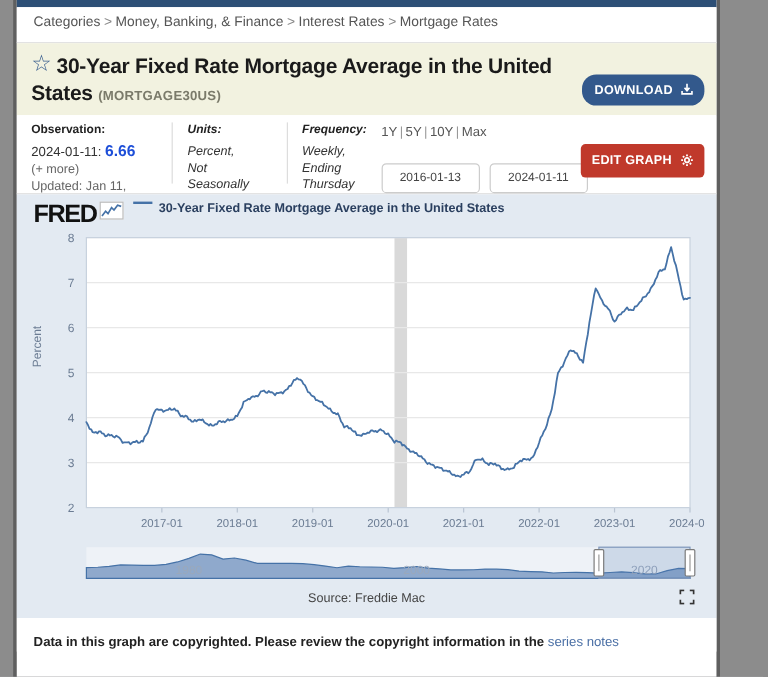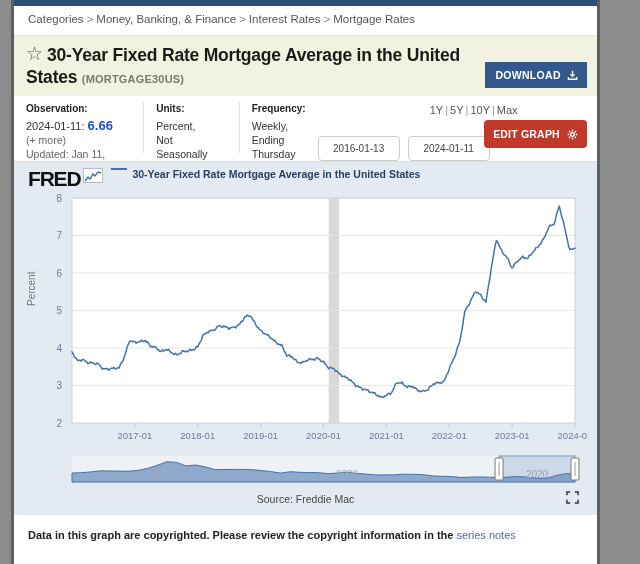--- a/index.html
+++ b/index.html
@@ -41,42 +41,42 @@
     font-size: 19px; color: #3a5f8f; line-height: 20px; margin-right: 4px;
   }
   .title {
     display: inline; font-size: 17.5px; font-weight: bold;
     color: #1a1a1a; line-height: 22px; letter-spacing: -0.2px;
   }
   .title-wrap { width: 470px; }
   .seriesid { font-size: 11px; font-weight: bold; color: #7a7a6a; letter-spacing: 0.2px; }
   .dl-btn {
     position: absolute; right: 10px; top: 26px;
-    background: #33598c; color: #fff; border: none; border-radius: 0;
+    background: #33598c; color: #fff; border: none; border-radius: 12px;
     font-size: 10.5px; font-weight: bold; letter-spacing: 0.3px;
     padding: 7px 9px 7px 10px; cursor: pointer; white-space: nowrap;
   }
   .dl-btn svg { vertical-align: -2px; margin-left: 3px; }
 
   
   .metarow {
     display: flex; align-items: stretch;
     background: #fff; border-bottom: 1px solid #ddd;
     padding: 6px 10px 8px 12px; position: relative; height: 66px;
   }
   .metacell { padding: 0 12px; font-size: 10.5px; color: #333; line-height: 14px; }
   .metacell:first-child { padding-left: 0; }
-  .metacell + .metacell { border-left: 1px solid #ddd; }
+  .metacell + .metacell { border-left: 1px solid #ddd; font-style: italic; }
   .metalabel { font-weight: bold; font-size: 10px; color: #222; margin-bottom: 3px; }
   .obsline { font-size: 11px; color: #333; }
   .obsval { font-weight: bold; font-size: 13px; color: #1d4ed8; }
   .muted { color: #666; }
 
   .rangebox { margin-left: auto; text-align: center; padding-right: 2px; position: relative; width: 270px; }
-  .quicklinks { font-size: 11px; color: #555; padding: 2px 0 8px 0; text-align: right; width: 200px; }
+  .quicklinks { font-size: 11px; color: #555; padding: 2px 0 8px 0; text-align: left; width: 200px; }
   .quicklinks a { color: #555; text-decoration: none; }
   .quicklinks .bar { color: #999; margin: 0 2px; }
   .daterow { display: flex; gap: 8px; align-items: flex-start; margin-top: 12px; }
   .dateinput {
     border: 1px solid #ccc; border-radius: 4px; background: #fff;
     font-size: 10px; color: #444; padding: 6px 8px; width: 82px; text-align: center;
     font-family: "Liberation Sans", sans-serif;
   }
   .edit-btn {
     position: absolute; right: 0; top: 18px;

